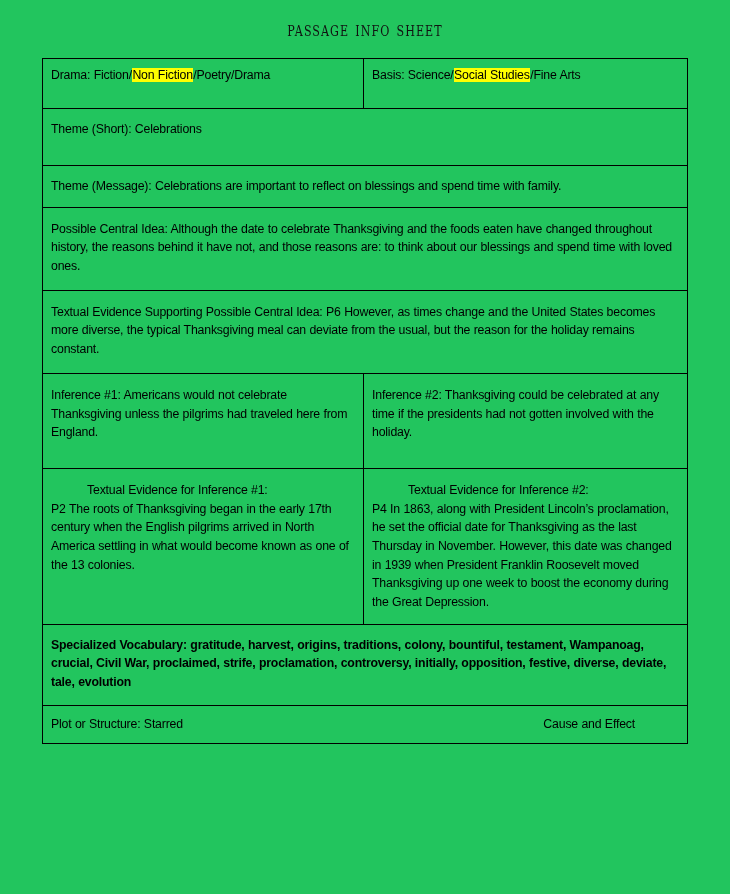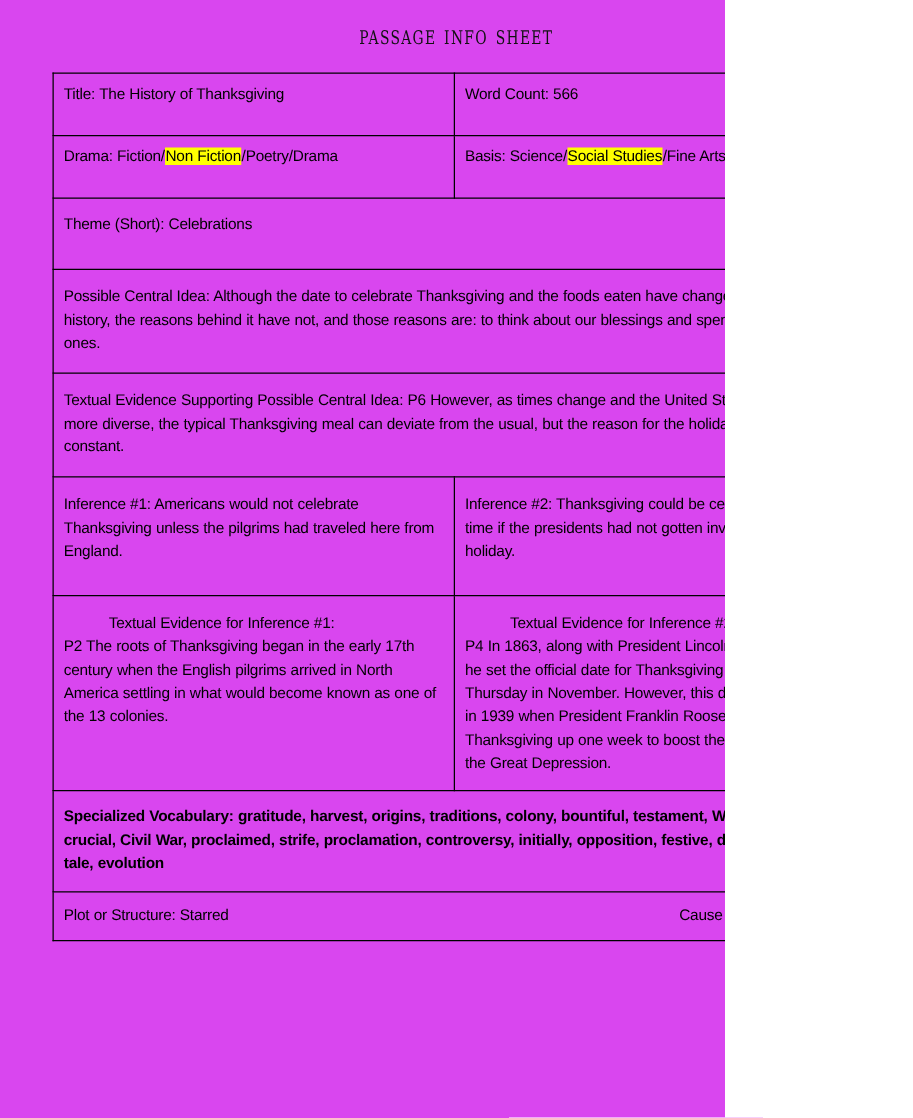--- a/index.html
+++ b/index.html
@@ -11,23 +11,23 @@
   body {
     width: 730px;
     height: 894px;
     font-family: "Liberation Sans", "DejaVu Sans", sans-serif;
     color: #000000;
     -webkit-font-smoothing: antialiased;
   }
 
   .page {
     position: relative;
-    width: 580px;
+    width: 730px;
     height: 894px;
-    background: #d946ef;
+    background: #22c55e;
     overflow: hidden;
   }
 
   
   .sheet-title {
     position: absolute;
     top: 16px;
     left: 0;
     width: 730px;
     text-align: center;
@@ -98,45 +98,42 @@
 
   <div class="sheet-title">Passage Info Sheet</div>
 
   <table class="info-table">
     <colgroup>
       <col class="col-left">
       <col class="col-right">
     </colgroup>
     <tbody>
 
-      <tr>
-        <td class="tall">
-          <span>Title:  The History of Thanksgiving</span>
-        </td>
-        <td class="tall">
-          <span>Word Count:  566</span>
-        </td>
-      </tr>
 
 
       <tr>
         <td class="tall">
           <span>Drama: Fiction/</span><span class="hl">Non Fiction</span><span>/Poetry/Drama</span>
         </td>
         <td class="tall">
           <span>Basis:  Science/</span><span class="hl">Social Studies</span><span>/Fine Arts</span>
         </td>
       </tr>
 
       <tr>
         <td class="tall pad-more" colspan="2">
           <span>Theme (Short):  Celebrations</span>
         </td>
       </tr>
 
+      <tr>
+        <td class="pad-more" colspan="2">
+          <span>Theme (Message):  Celebrations are important to reflect on blessings and spend time with family.</span>
+        </td>
+      </tr>
 
 
       <tr>
         <td class="pad-roomy" colspan="2">
           <span>Possible Central Idea:  Although the date to celebrate Thanksgiving and the foods eaten have changed throughout history, the reasons behind it have not, and those reasons are: to think about our blessings and spend time with loved ones.</span>
         </td>
       </tr>
 
       <tr>
         <td class="pad-roomy" colspan="2">

